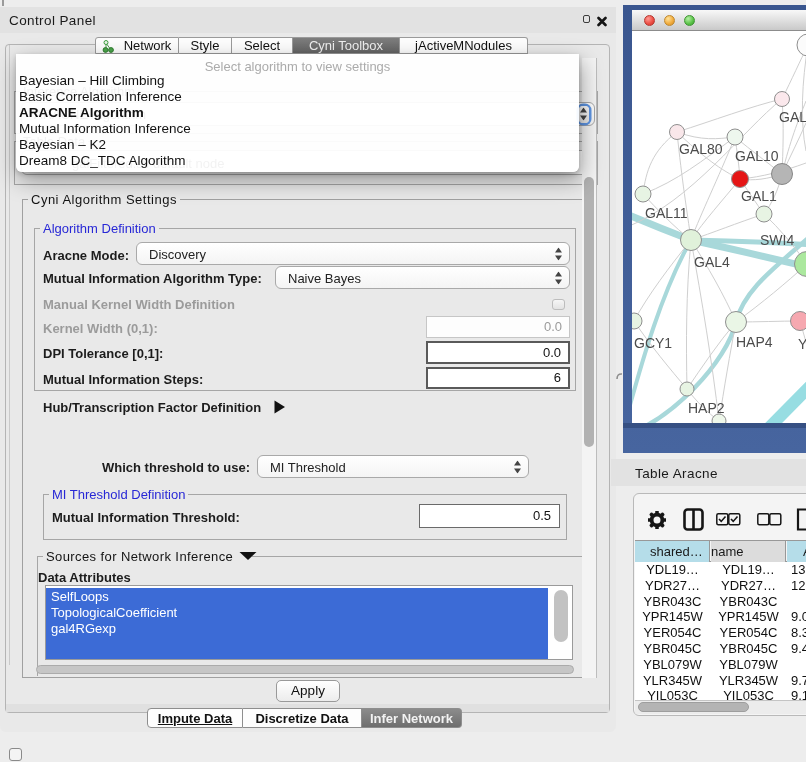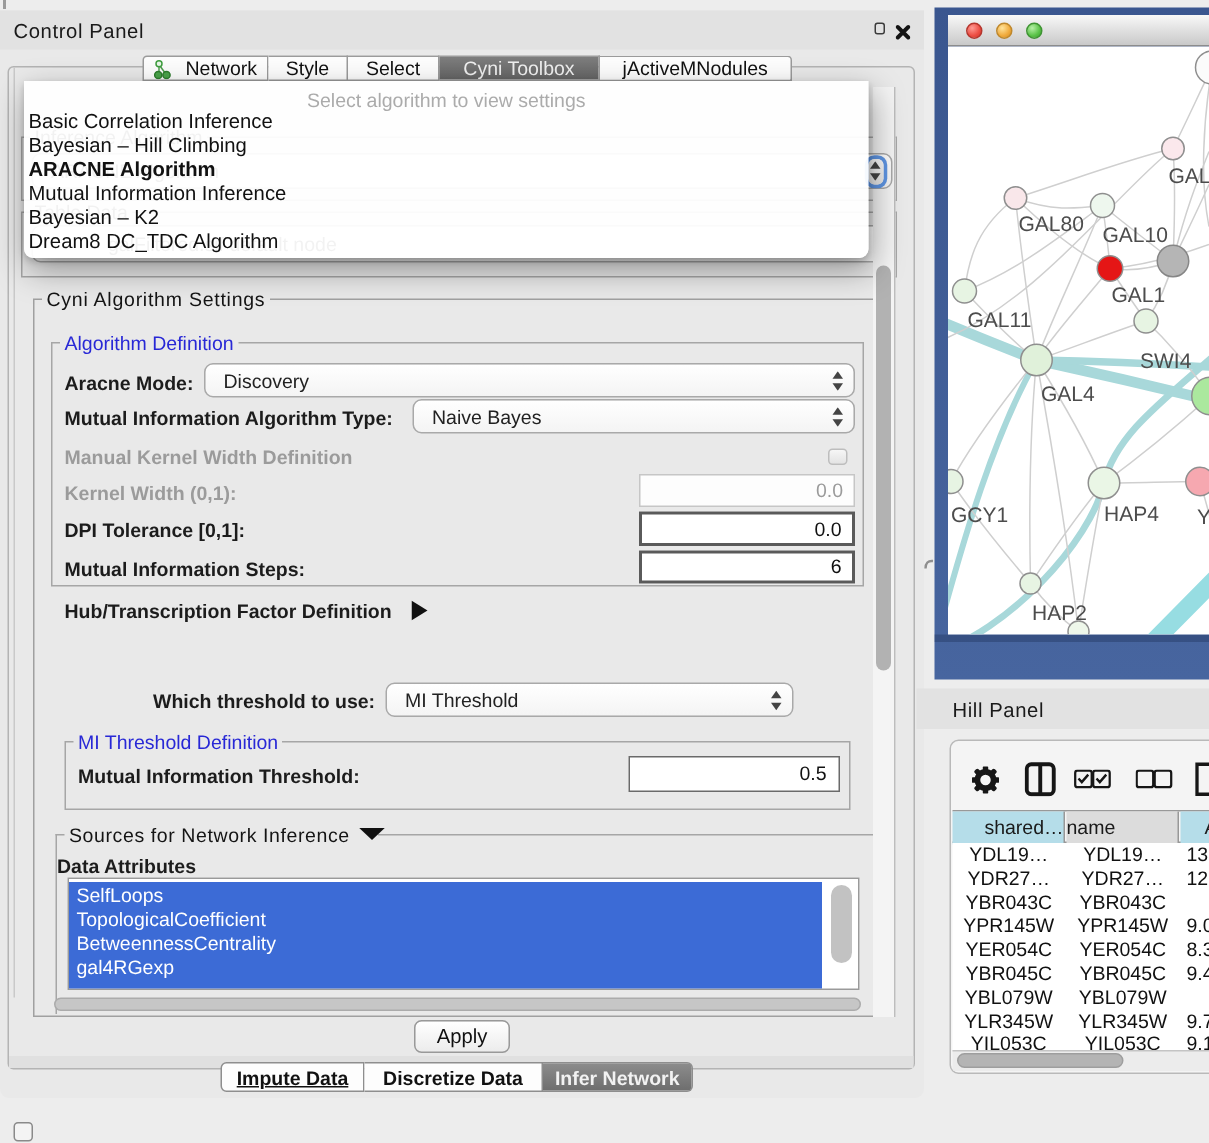--- a/index.html
+++ b/index.html
@@ -122,40 +122,39 @@
     </div>
     <svg class="abs" style="left:233px;top:506px;" width="18" height="10" viewBox="0 0 18 10">
         <path d="M0.5 1 L17.5 1 L9 9 Z" fill="#111"></path>
       </svg>
     <div class="abs b13" style="left:32px;top:525px;">Data Attributes</div>
 
     <div class="abs" style="left:39px;top:540px;width:528px;height:75px;border:1px solid #9a9a9a;background:#fff;overflow:hidden;">
       <div class="abs" style="left:0;top:2px;width:502px;height:80px;background:#3c6bd6;color:#fff;font-size:13px;">
         <div style="padding:1px 0 0 5px;height:16px;">SelfLoops</div>
         <div style="padding:1px 0 0 5px;height:16px;">TopologicalCoefficient</div>
-        <div style="padding:1px 0 0 5px;height:16px;">BetweennessCentrality</div>
         <div style="padding:1px 0 0 5px;height:16px;">gal4RGexp</div>
       </div>
       <div class="abs" style="right:4px;top:4px;width:14px;height:52px;background:#c2c2c2;border-radius:7px;"></div>
     </div>
 
     <div class="abs" style="left:30px;top:620px;width:538px;height:9px;background:#c6c6c6;border:1px solid #ababab;border-radius:5px;"></div>
 
     <div class="abs" style="left:576px;top:13px;width:15px;height:620px;background:#f4f4f4;border-right:1px solid #bdbdbd;"></div>
     <div class="abs" style="left:578px;top:132px;width:10px;height:270px;background:#b2b2b2;border-radius:5px;"></div>
 
     <div class="abs" style="left:270px;top:635px;width:64px;height:22px;background:linear-gradient(#ffffff,#ececec);border:1px solid #999;border-radius:5px;font-size:13.5px;color:#111;text-align:center;line-height:20px;">Apply</div>
   </div>
 
   <div class="abs" style="left:6px;top:697px;width:603px;height:8px;background:#e0e0e0;"></div>
 
   <div class="abs" style="left:16px;top:47px;width:563px;height:118px;background:rgba(255,255,255,0.94);border-radius:0 0 6px 6px;box-shadow:2px 8px 22px rgba(0,0,0,0.38), 0 2px 5px rgba(0,0,0,0.18);font-size:13.5px;color:#111;z-index:10;">
     <div style="height:19px;text-align:center;color:#ababab;padding-top:5px;font-size:13px;">Select algorithm to view settings</div>
+    <div style="height:16px;padding-left:3px;">Bayesian – Hill Climbing</div>
     <div style="height:16px;padding-left:3px;">Basic Correlation Inference</div>
-    <div style="height:16px;padding-left:3px;">Bayesian – Hill Climbing</div>
     <div style="height:16px;padding-left:3px;font-weight:bold;">ARACNE Algorithm</div>
     <div style="height:16px;padding-left:3px;">Mutual Information Inference</div>
     <div style="height:16px;padding-left:3px;">Bayesian – K2</div>
     <div style="height:16px;padding-left:3px;">Dream8 DC_TDC Algorithm</div>
   </div>
 
   <div class="abs" id="btabs" style="left:147px;top:701px;height:20px;">
     <div class="abs tabb" style="left:0;width:96px;border-radius:4px 0 0 4px;text-decoration:underline;">Impute Data</div>
     <div class="abs tabb" style="left:96px;width:119px;">Discretize Data</div>
     <div class="abs tabb tabbsel" style="left:215px;width:100px;border-radius:0 4px 4px 0;">Infer Network</div>
@@ -246,21 +245,21 @@
       <text x="62" y="236">GAL4</text>
       <text x="2" y="317">GCY1</text>
       <text x="104" y="316">HAP4</text>
       <text x="166" y="318">Y</text>
       <text x="56" y="382">HAP2</text>
     </g>
   </svg>
 </div>
 
 <div class="abs" style="left:611px;top:459px;width:195px;height:27px;background:#e2e2e2;"></div>
-<div class="abs" style="left:635px;top:466px;font-size:13.5px;letter-spacing:0.4px;color:#1a1a1a;">Hill Panel</div>
+<div class="abs" style="left:635px;top:466px;font-size:13.5px;letter-spacing:0.4px;color:#1a1a1a;">Table Aracne</div>
 
 <div class="abs" style="left:633px;top:493px;width:180px;height:223px;background:#f4f4f4;border:1px solid #b9b9b9;border-radius:6px;overflow:hidden;">
 
   <svg class="abs" style="left:14px;top:17px;" width="18" height="18" viewBox="0 0 18 18">
     <g fill="#161616">
       <g>
         <rect x="7.2" y="-0.5" width="3.6" height="5" rx="1.2"></rect>
         <rect x="7.2" y="13.5" width="3.6" height="5" rx="1.2"></rect>
         <rect x="-0.5" y="7.2" width="5" height="3.6" ry="1.2"></rect>
         <rect x="13.5" y="7.2" width="5" height="3.6" ry="1.2"></rect>
@@ -285,21 +284,21 @@
   <svg class="abs" style="left:123px;top:19px;" width="25" height="13" viewBox="0 0 25 13">
     <rect x="0.8" y="0.8" width="11" height="11" rx="1.5" fill="none" stroke="#161616" stroke-width="1.5"></rect>
     <rect x="12.8" y="0.8" width="11" height="11" rx="1.5" fill="none" stroke="#161616" stroke-width="1.5"></rect>
   </svg>
   <svg class="abs" style="left:162px;top:14px;" width="18" height="23" viewBox="0 0 18 23">
     <path d="M2 1.5 L11 1.5 L16 6.5 L16 21.5 L2 21.5 Z" fill="none" stroke="#161616" stroke-width="2.2"></path>
     <path d="M11 1.5 L11 6.5 L16 6.5" fill="none" stroke="#161616" stroke-width="1.6"></path>
   </svg>
 
   <div class="abs" style="left:1px;top:46px;width:180px;height:22px;border-top:1px solid #989898;border-bottom:1px solid #989898;font-size:13px;color:#1a1a1a;">
-    <div class="abs" style="left:0;top:0;width:75px;height:22px;background:#b5dde9;border-right:1px solid #989898;text-align:right;line-height:21px;padding-left:15px;">shared…</div>
+    <div class="abs" style="left:0;top:0;width:75px;height:22px;background:#b5dde9;border-right:1px solid #989898;text-align:left;line-height:21px;padding-left:15px;">shared…</div>
     <div class="abs" style="left:76px;top:0;width:75px;height:22px;background:#dcdcdc;border-right:1px solid #989898;line-height:21px;">name</div>
     <div class="abs" style="left:152px;top:0;width:28px;height:22px;background:#b5dde9;line-height:21px;padding-left:16px;">A</div>
   </div>
 
   <div class="abs" style="left:1px;top:68px;width:180px;height:138px;background:#fff;overflow:hidden;font-size:13px;color:#111;">
     <div class="row">
         <span class="c1">YDL19…</span>
         <span class="c2">YDL19…</span>
         <span class="c3">13…</span>
       </div>

